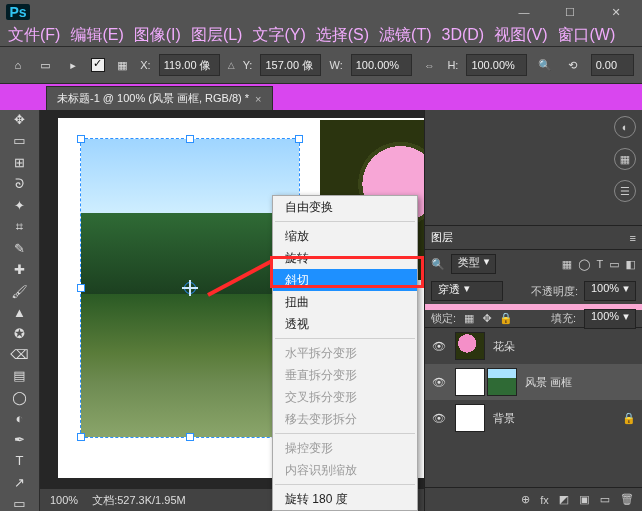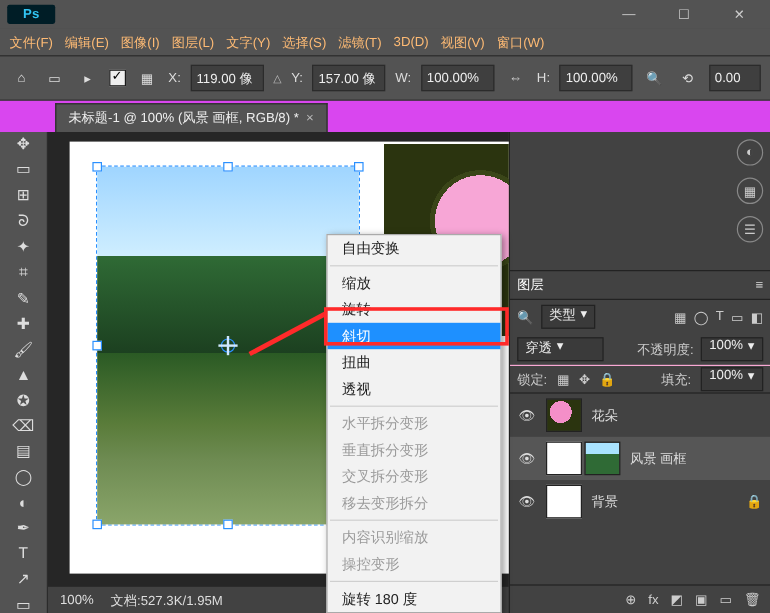--- a/index.html
+++ b/index.html
@@ -1,22 +1,22 @@
 <!DOCTYPE html>
 <html><head>
 <meta charset="utf-8">
 <style>
   *{box-sizing:border-box;margin:0;padding:0;font-family:"Microsoft YaHei",sans-serif;user-select:none}
   body{width:642px;height:511px;background:#535353;overflow:hidden;color:#ddd;font-size:11px;position:relative}
   
   .titlebar{height:24px;background:#535353;display:flex;align-items:center;padding:0 6px;gap:4px}
-  .ps-badge{width:40px;height:16px;background:#001d26;color:#31c5f4;font-size:11px;font-weight:700;border-radius:2px;display:flex;align-items:center;justify-content:center}
+  .ps-badge{width:24px;height:16px;background:#001d26;color:#31c5f4;font-size:14px;font-weight:700;border-radius:2px;display:flex;align-items:center;justify-content:center}
   .win-ctrls{margin-left:auto;display:flex;gap:6px}
   .win-ctrls span{width:40px;text-align:center;color:#ccc}
-  .menubar{height:22px;background:#535353;display:flex;align-items:center;padding:0 8px;gap:10px;color:#fdba74;font-size:11px}
+  .menubar{height:22px;background:#535353;display:flex;align-items:center;padding:0 8px;gap:10px;color:#f0abfc;font-size:16px}
   .optbar{height:38px;background:#535353;border-top:1px solid #2b2b2b;border-bottom:1px solid #2b2b2b;display:flex;align-items:center;padding:0 8px;gap:8px;font-size:11px}
   .optbar .ico{width:20px;height:20px;display:flex;align-items:center;justify-content:center;color:#ddd}
   .optbar .fld{background:#3f3f3f;border:1px solid #2b2b2b;height:22px;padding:0 4px;display:flex;align-items:center;color:#eee}
   .optbar .num{width:62px}
   .optbar .tri{font-size:9px;color:#bbb}
   .chk{width:14px;height:14px;background:#eee;border:1px solid #1a1a1a;position:relative}
   .chk::after{content:"✓";position:absolute;top:-2px;left:1px;color:#000;font-size:11px}
   
   .tabstrip{height:26px;background:#d946ef;display:flex;align-items:flex-end;padding-left:46px}
   .doctab{background:#535353;border:1px solid #2b2b2b;border-bottom:none;height:24px;padding:0 10px;display:flex;align-items:center;gap:6px;color:#eee}
@@ -50,21 +50,21 @@
   
   .rstack{width:218px;background:#424242;border-left:1px solid #222;display:flex;flex-direction:column}
   .rstack .mini{height:116px;border-bottom:1px solid #222;display:flex;flex-direction:column;align-items:flex-end;padding:6px;gap:10px}
   .rnd-ico{width:22px;height:22px;border-radius:50%;border:1px solid #888;display:flex;align-items:center;justify-content:center;color:#ccc}
   .panel-tabs{display:flex;align-items:center;height:24px;border-bottom:1px solid #222;padding:0 6px;gap:12px;color:#ddd}
   .panel-tabs .on{color:#fff}
   .panel-row{display:flex;align-items:center;height:28px;padding:0 6px;gap:6px}
   .sel{background:#3a3a3a;border:1px solid #222;height:20px;padding:0 6px;display:flex;gap:4px;color:#eee}
   .mode-icons{display:flex;gap:6px;color:#ccc;margin-left:auto}
   .slider-row{display:flex;align-items:center;height:26px;padding:0 6px;gap:6px;color:#ccc}
-  .lock-row{display:flex;align-items:center;height:24px;padding:0 6px;gap:8px;color:#ccc;border-top:1px solid #f9a8d4;border-bottom:1px solid #222}
+  .lock-row{display:flex;align-items:center;height:24px;padding:0 6px;gap:8px;color:#ccc;border-top:6px solid #f9a8d4;border-bottom:1px solid #222}
   .layers{flex:1;overflow:auto}
   .layer{display:flex;align-items:center;height:36px;padding:0 6px;gap:8px}
   .eye{width:16px;text-align:center}
   .thumb{width:30px;height:28px;background:#888;border:1px solid #222}
   .thumb.flw{background:radial-gradient(circle at 40% 40%,#f48fc8 0 40%,#2b340f 40%)}
   .thumb.wht{background:#fff}
   .thumb.land{background:linear-gradient(#a9e3ff 0 35%,#2f6a35 35% 100%)}
   .layer.sel-row{background:#565656}
   .frame-pair{display:flex;gap:2px}
   .panel-footer{height:24px;border-top:1px solid #222;display:flex;align-items:center;justify-content:flex-end;gap:10px;padding:0 8px;color:#ccc}
@@ -262,19 +262,19 @@
   <div class="item">旋转</div>
   <div class="item hl">斜切</div>
   <div class="item">扭曲</div>
   <div class="item">透视</div>
   <div class="sep"></div>
   <div class="item dis">水平拆分变形</div>
   <div class="item dis">垂直拆分变形</div>
   <div class="item dis">交叉拆分变形</div>
   <div class="item dis">移去变形拆分</div>
   <div class="sep"></div>
+  <div class="item dis">操控变形</div>
   <div class="item dis">内容识别缩放</div>
-  <div class="item dis">操控变形</div>
   <div class="sep"></div>
   <div class="item">旋转 180 度</div>
 
 </div>
 <div class="red-rect"></div>
 
 </body></html>

